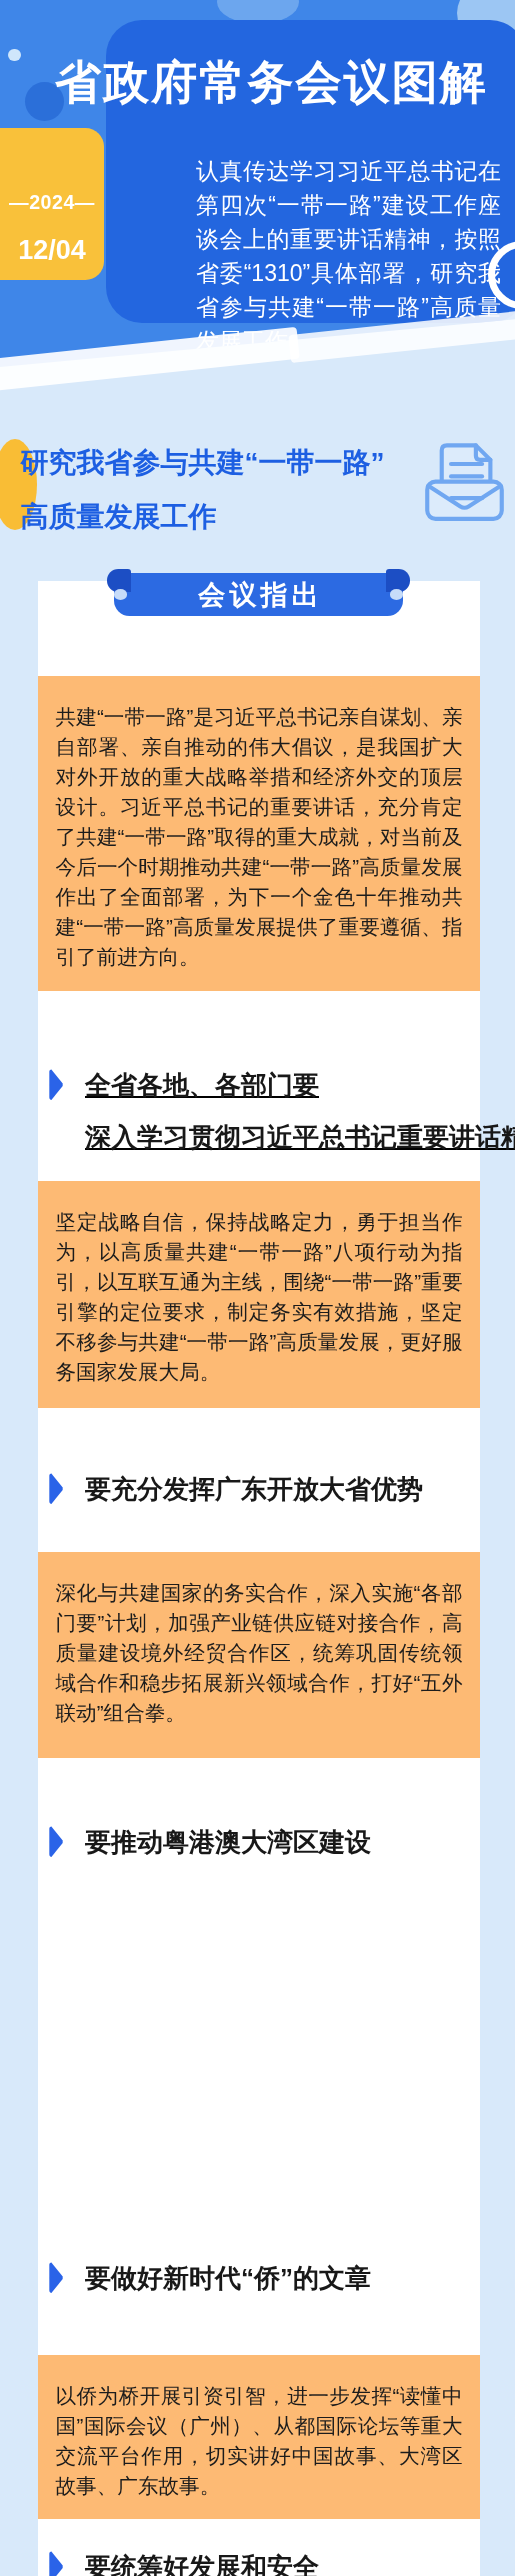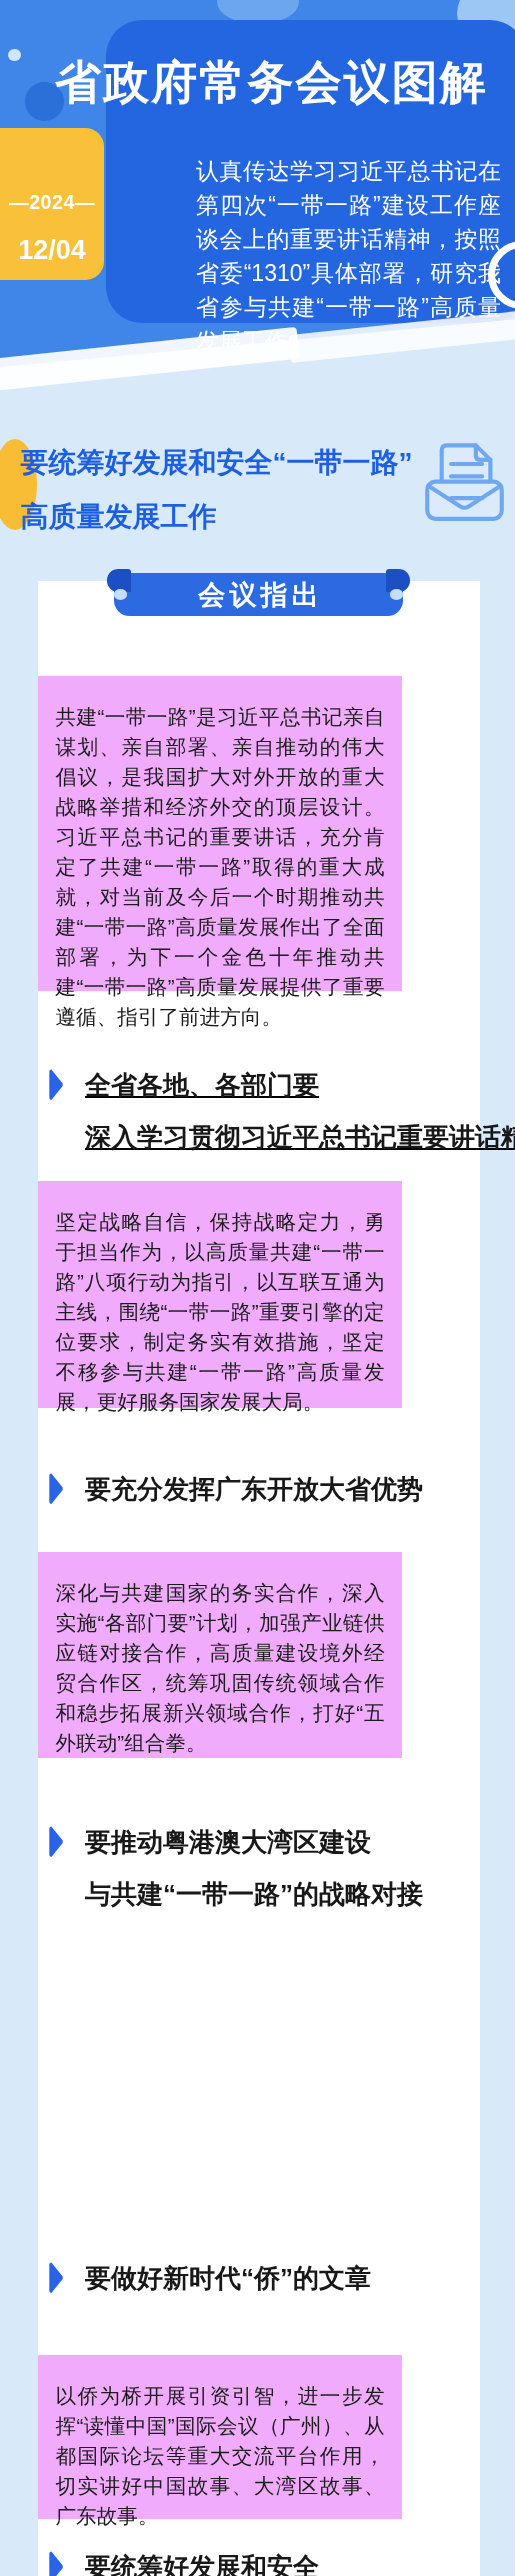--- a/index.html
+++ b/index.html
@@ -73,21 +73,21 @@
   .ribbon:before{left:-7.2px;border-radius:11.3px 3.1px 0 11.3px;}
   .ribbon:after{right:-7.2px;border-radius:3.1px 11.3px 11.3px 0;}
   .badge-dot{width:13.4px;height:10.3px;border-radius:50%;background:#c7dcf9;}
   .badge-label{color:#fff;font-size:27px;font-weight:700;letter-spacing:4.1px;text-indent:4.1px;}
   
   .card{
     position:absolute;left:38px;top:581px;width:442px;height:2263px;
     background:#ffffff;
   }
   .gray{
-    position:absolute;left:0;width:364px;background:#f0abfc;
+    position:absolute;left:0;width:442px;background:#fdba74;
     box-sizing:border-box;padding:26px 17.5px 0;
     font-size:20.6px;line-height:30px;color:#1c1c1c;text-align:justify;
   }
   .g1{top:95px;height:315px;}
   .g2{top:600px;height:227px;}
   .g3{top:971px;height:206px;}
   .g4{top:1352px;height:266px;}
   .g5{top:1774px;height:164px;}
   .point{position:absolute;left:0;width:442px;}
   .p1{top:478px;text-decoration:underline;}
@@ -120,21 +120,21 @@
   <div class="date-badge">
     <div class="date-year">—2024—</div>
     <div class="date-day">12/04</div>
   </div>
   <div class="intro-text">认真传达学习习近平总书记在第四次“一带一路”建设工作座谈会上的重要讲话精神，按照省委“1310”具体部署，研究我省参与共建“一带一路”高质量发展工作。</div>
 </div>
 <div class="deco-stripe stripe-2"></div>
 <div class="deco-stripe stripe-1"></div>
 
 <div class="section-ellipse"></div>
-<div class="section-title st-line1">要统筹好发展和安全“一带一路”</div>
+<div class="section-title st-line1">研究我省参与共建“一带一路”</div>
 <div class="section-title st-line2">高质量发展工作</div>
 <svg class="envelope" width="87" height="89" viewBox="0 0 168 172">
   <g fill="none" stroke="#70a7f1" stroke-width="8" stroke-linecap="round" stroke-linejoin="round">
     <path d="M40 118 V32 q0 -10 10 -10 H106 l28 28 V118" fill="#dcebfb"></path>
     <path d="M106 22 v20 q0 8 8 8 h20"></path>
     <line x1="58" y1="58" x2="118" y2="58"></line>
     <line x1="58" y1="82" x2="118" y2="82"></line>
     <line x1="58" y1="106" x2="118" y2="106"></line>
     <rect x="12" y="92" width="144" height="72" rx="16" fill="#dcebfb"></rect>
     <path d="M14 100 L76 140 q8 5 16 0 L154 100"></path>
@@ -161,21 +161,20 @@
 
   <div class="point p2">
     <div class="arrow"></div>
     <div class="h-line">要充分发挥广东开放大省优势</div>
   </div>
   <div class="gray g3">深化与共建国家的务实合作，深入实施“各部门要”计划，加强产业链供应链对接合作，高质量建设境外经贸合作区，统筹巩固传统领域合作和稳步拓展新兴领域合作，打好“五外联动”组合拳。</div>
 
   <div class="point p3">
     <div class="arrow"></div>
     <div class="h-line">要推动粤港澳大湾区建设</div>
-    <div class="h-line">与共建“一带一路”的战略对接</div>
   </div>
 
   <div class="point p4">
     <div class="arrow"></div>
     <div class="h-line">要做好新时代“侨”的文章</div>
   </div>
   <div class="gray g5">以侨为桥开展引资引智，进一步发挥“读懂中国”国际会议（广州）、从都国际论坛等重大交流平台作用，切实讲好中国故事、大湾区故事、广东故事。</div>
 
   <div class="point p5">
     <div class="arrow"></div>

